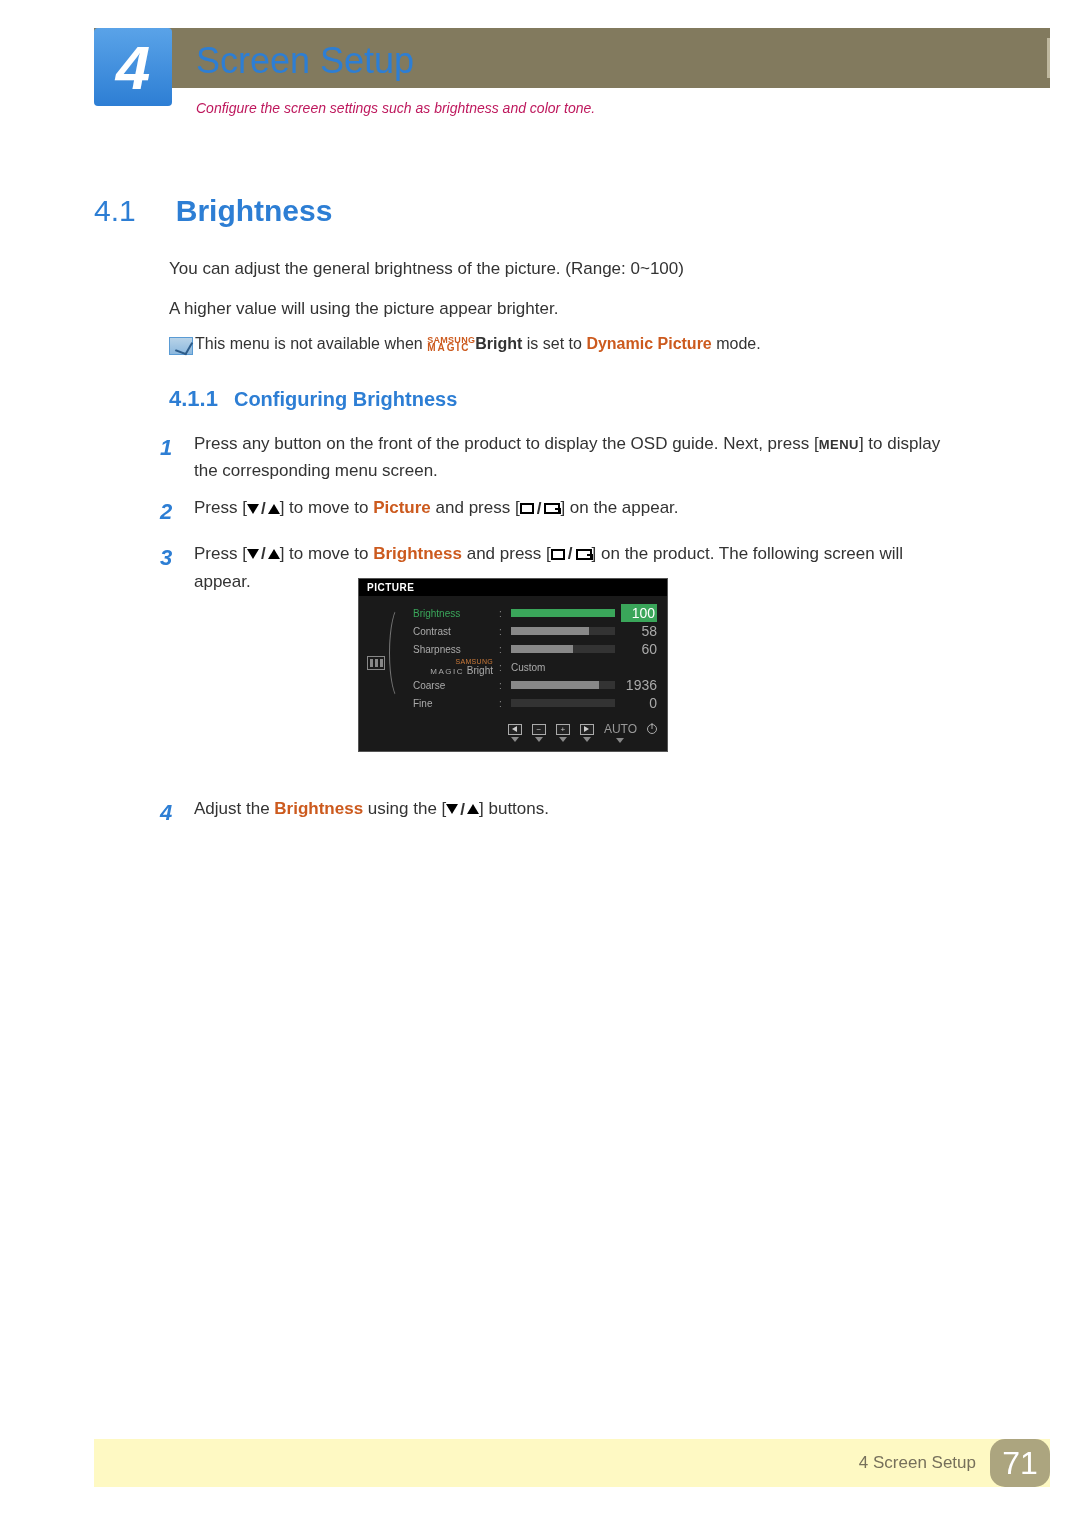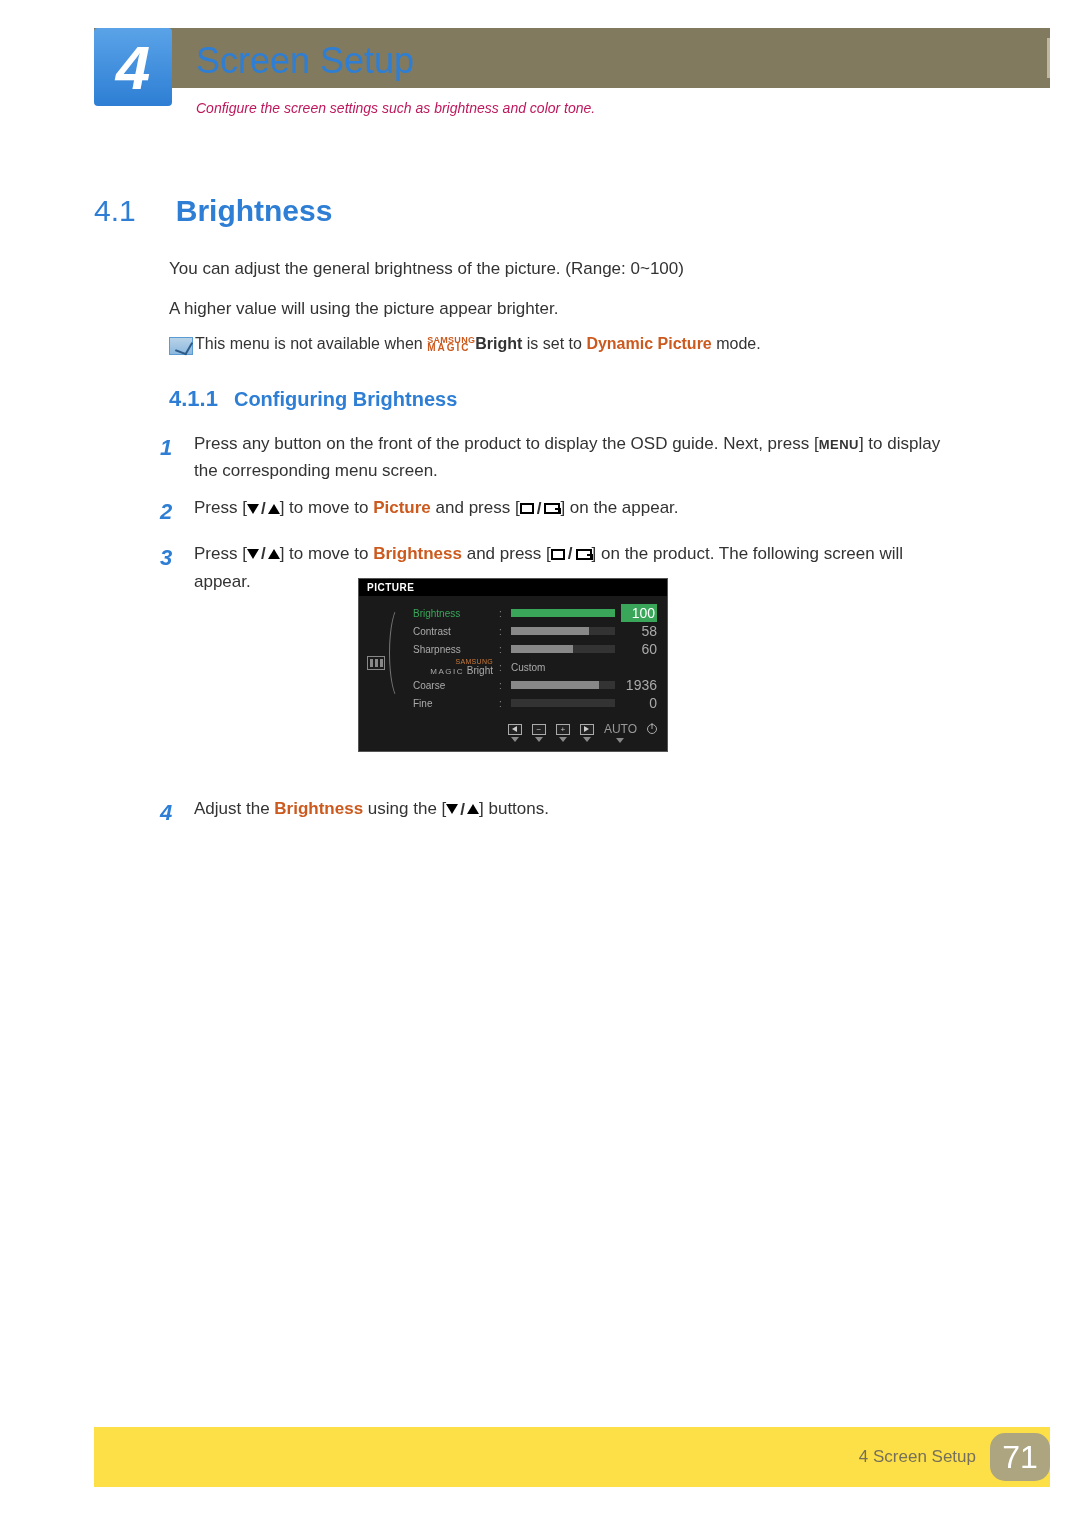--- a/index.html
+++ b/index.html
@@ -158,22 +158,22 @@
   .osd-fbtn .tri { width:0;height:0;border-left:4px solid transparent;border-right:4px solid transparent;border-top:5px solid #888;}
   .osd-fbtn.auto { font-size: 12px; color:#999;}
   .osd-fbtn .pwr { width:10px;height:10px;border:1px solid #aaa;border-radius:50%;position:relative;}
   .osd-fbtn .pwr::after{content:"";position:absolute;left:50%;top:-2px;width:1px;height:6px;background:#aaa;transform:translateX(-50%);}
   .osd-magic { line-height: 0.9; text-align: right; }
 
   
   .footer-bar {
     position: absolute;
     bottom: 40px; left: 94px; right: 30px;
-    height: 60px;
-    background: #fde047;
+    height: 48px;
+    background: #fef9c3;
     display: flex;
     align-items: center;
     justify-content: flex-end;
     padding-right: 0;
   }
   .footer-label {
     color: #76705b;
     font-size: 17px;
     padding-right: 14px;
   }

